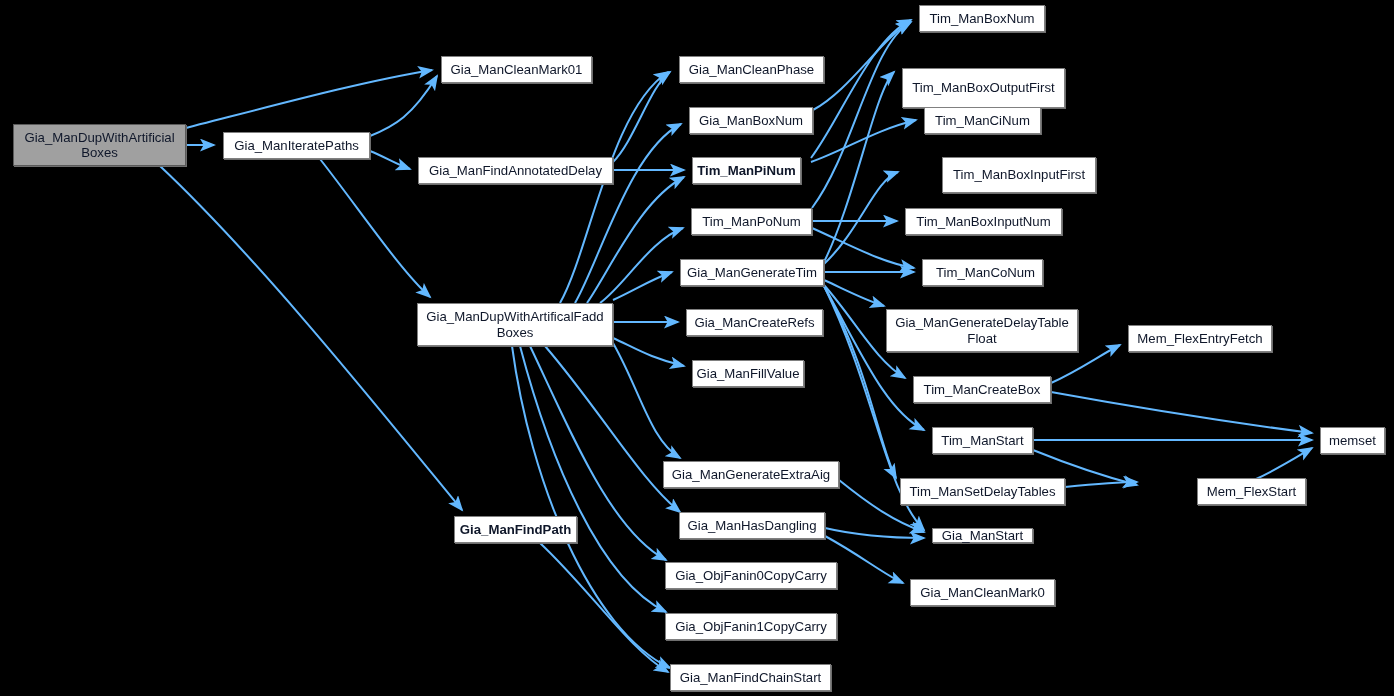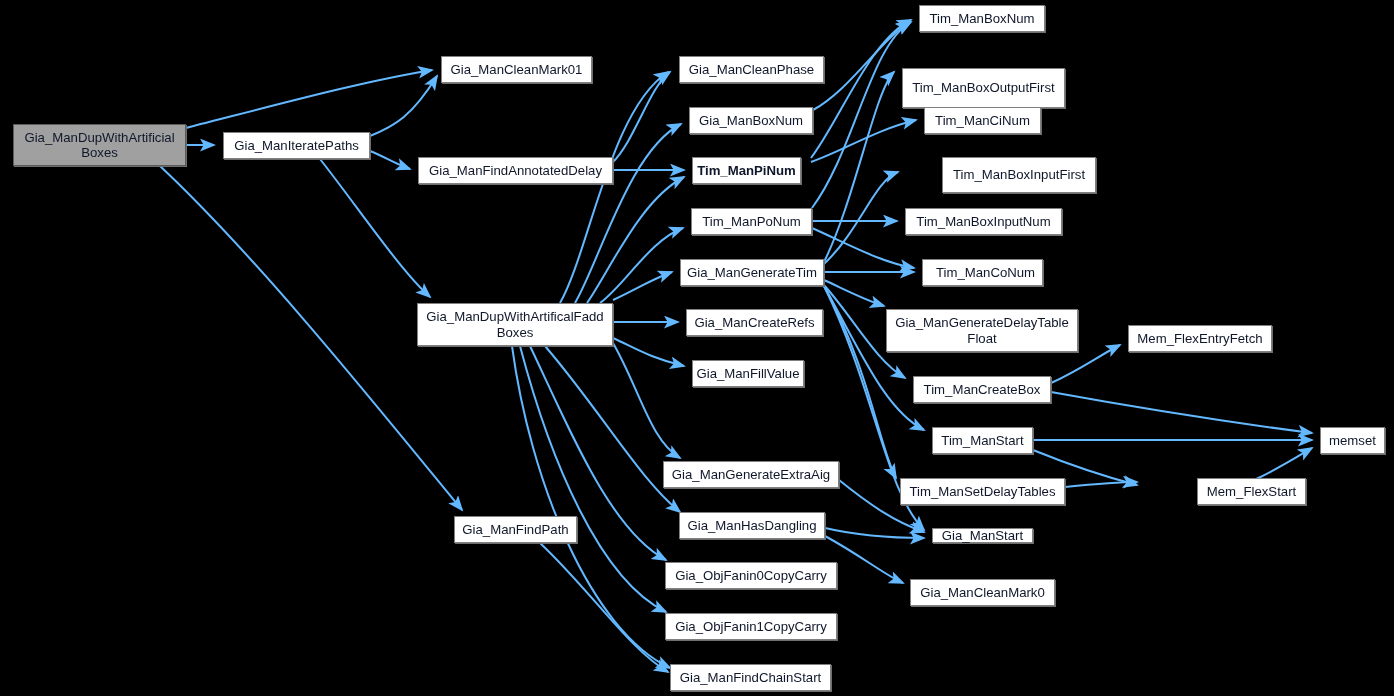--- a/index.html
+++ b/index.html
@@ -101,21 +101,21 @@
       </g>
   </svg>
   <div id="node-layer">
       <div class="node current" style="left: 5px; top: 124px; width: 173px; height: 42px; margin-left: 8px;">Gia_ManDupWithArtificial
 Boxes</div>
       <div class="node" style="left: 223px; top: 132px; width: 147px; height: 27px;">Gia_ManIteratePaths</div>
       <div class="node" style="left: 441px; top: 56px; width: 151px; height: 27px;">Gia_ManCleanMark01</div>
       <div class="node" style="left: 418px; top: 157px; width: 195px; height: 27px;">Gia_ManFindAnnotatedDelay</div>
       <div class="node" style="left: 417px; top: 303px; width: 196px; height: 43px;">Gia_ManDupWithArtificalFadd
 Boxes</div>
-      <div class="node" style="left: 454px; top: 516px; width: 123px; height: 27px;">Gia_ManFindPath</div>
+      <div class="node" style="left: 454px; top: 516px; width: 123px; height: 27px; font-weight: bold;">Gia_ManFindPath</div>
       <div class="node" style="left: 679px; top: 56px; width: 145px; height: 27px;">Gia_ManCleanPhase</div>
       <div class="node" style="left: 689px; top: 107px; width: 124px; height: 27px;">Gia_ManBoxNum</div>
       <div class="node" style="left: 692px; top: 157px; width: 109px; height: 27px; font-weight: bold;">Tim_ManPiNum</div>
       <div class="node" style="left: 691px; top: 208px; width: 121px; height: 27px;">Tim_ManPoNum</div>
       <div class="node" style="left: 680px; top: 259px; width: 144px; height: 27px;">Gia_ManGenerateTim</div>
       <div class="node" style="left: 686px; top: 309px; width: 137px; height: 27px;">Gia_ManCreateRefs</div>
       <div class="node" style="left: 692px; top: 360px; width: 112px; height: 27px; text-align: right;">Gia_ManFillValue</div>
       <div class="node" style="left: 663px; top: 461px; width: 176px; height: 27px;">Gia_ManGenerateExtraAig</div>
       <div class="node" style="left: 679px; top: 512px; width: 146px; height: 27px;">Gia_ManHasDangling</div>
       <div class="node" style="left: 665px; top: 562px; width: 172px; height: 27px;">Gia_ObjFanin0CopyCarry</div>

